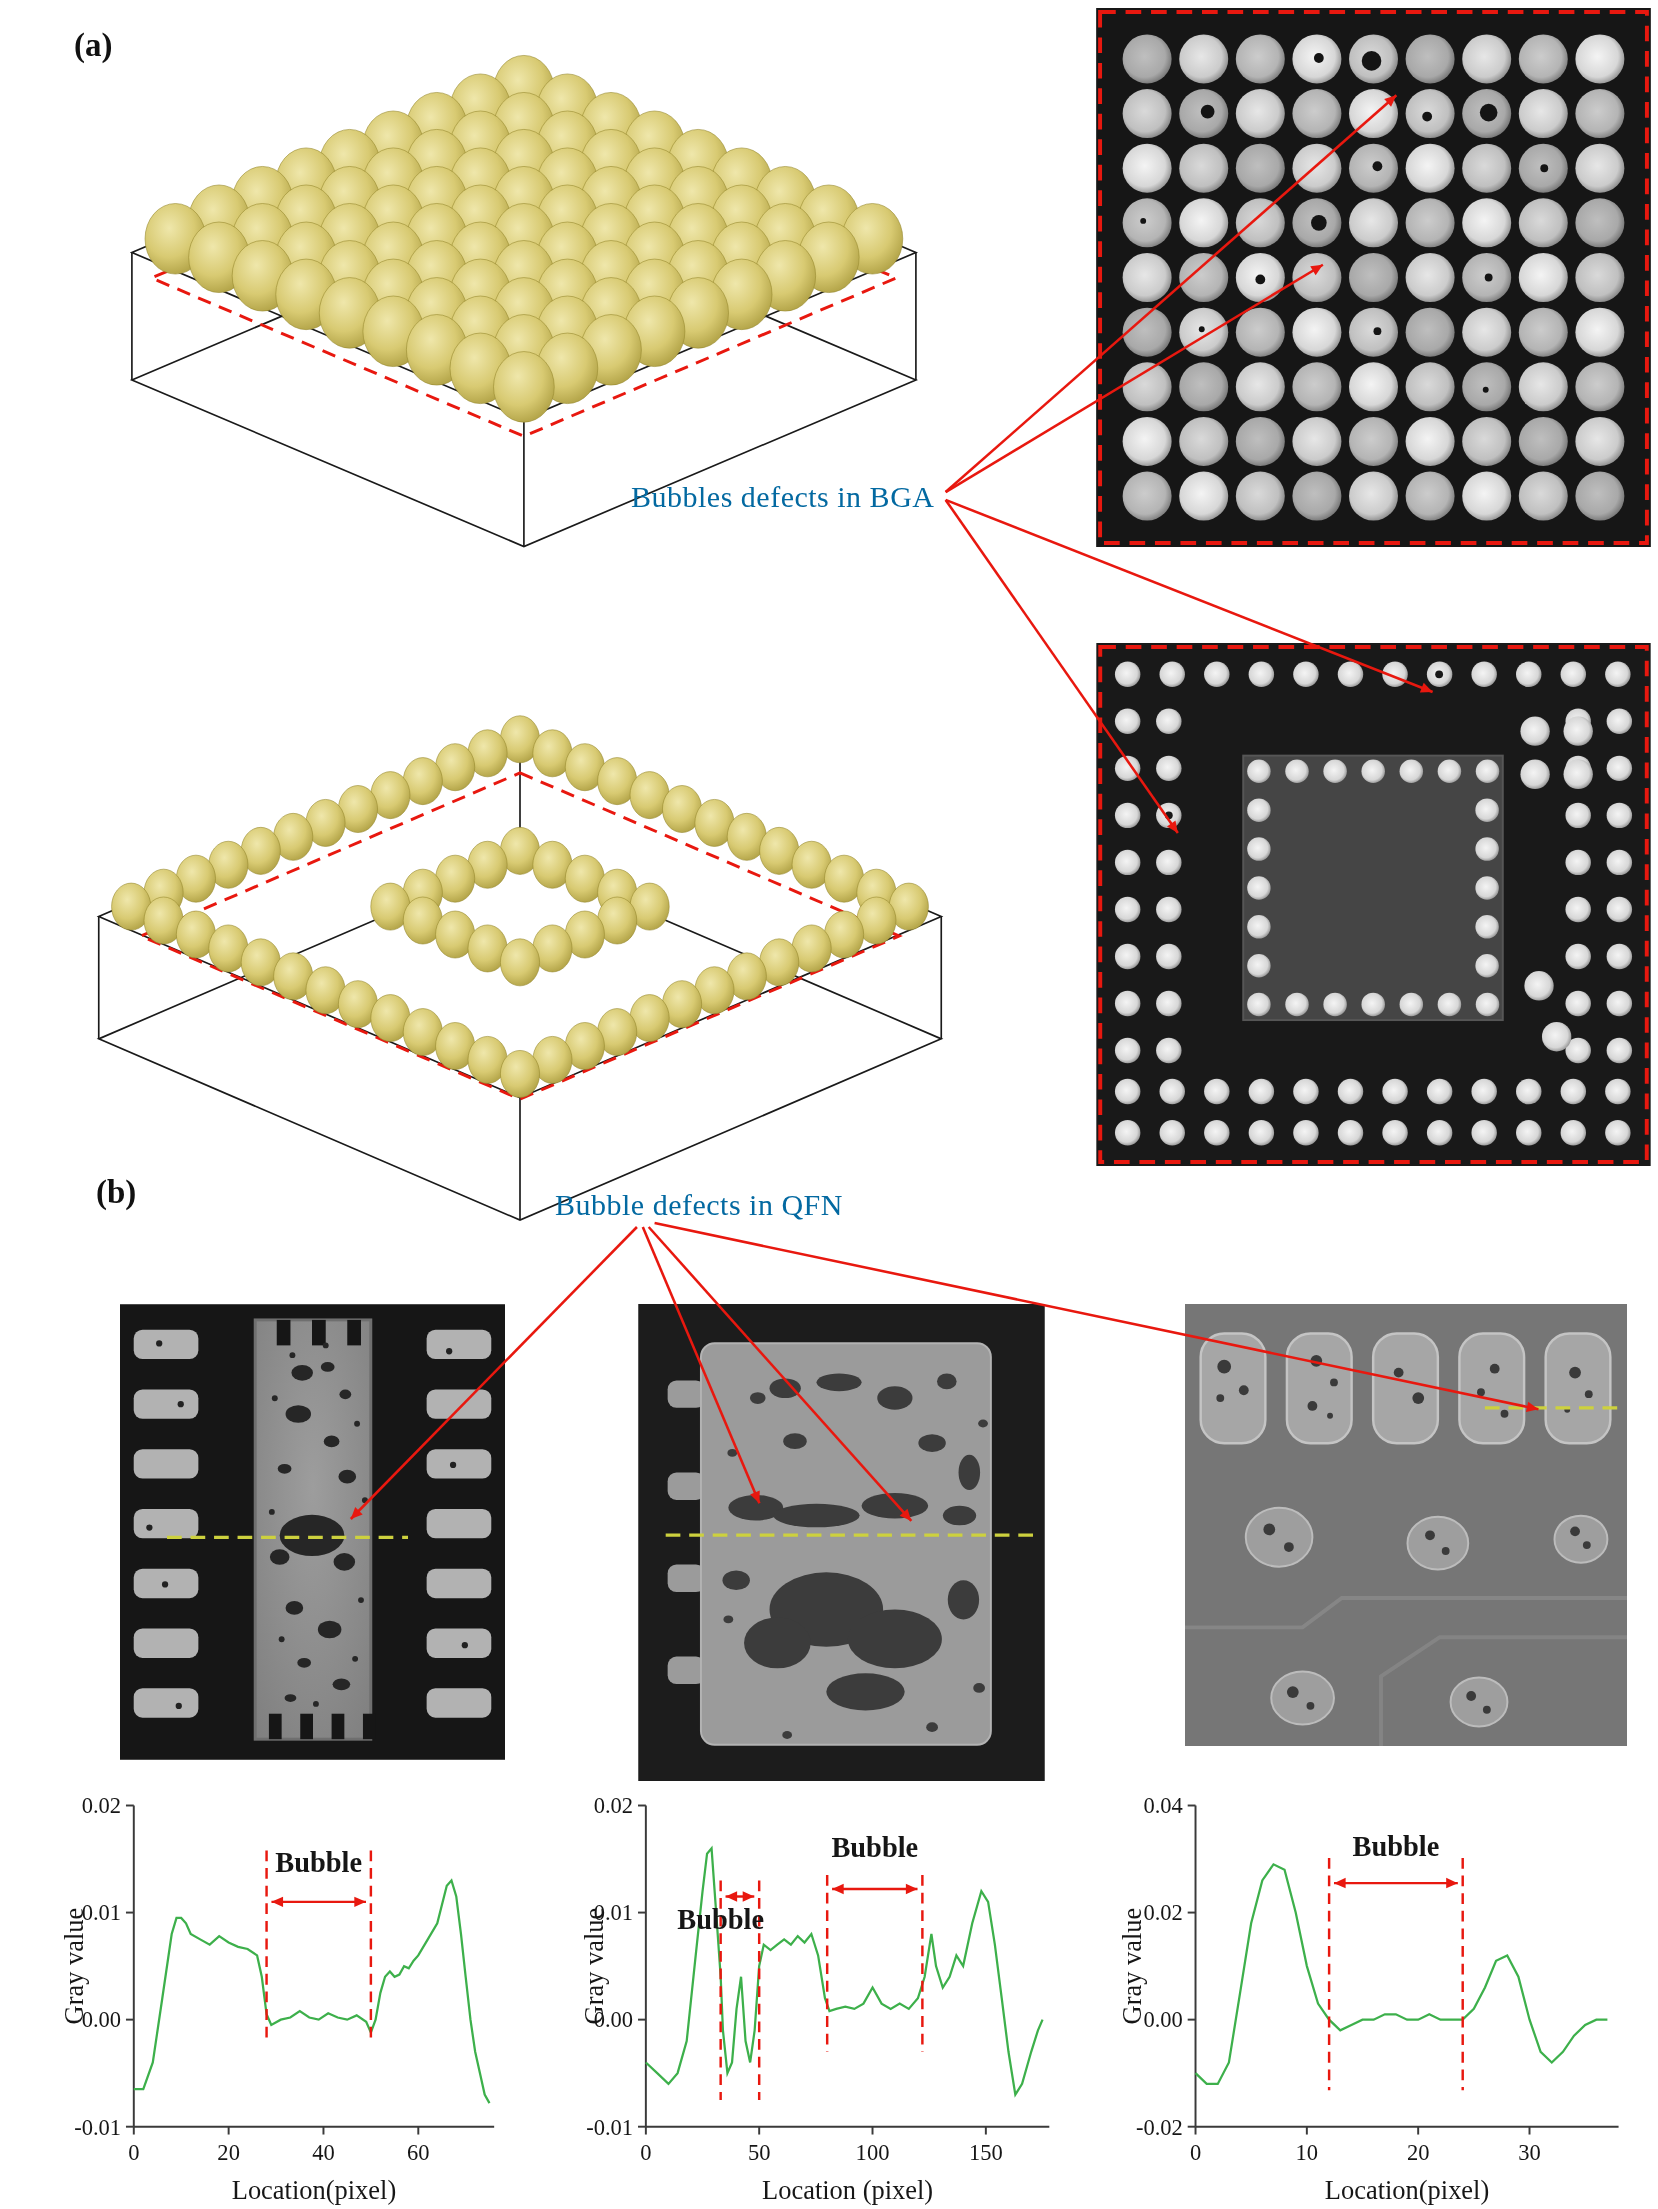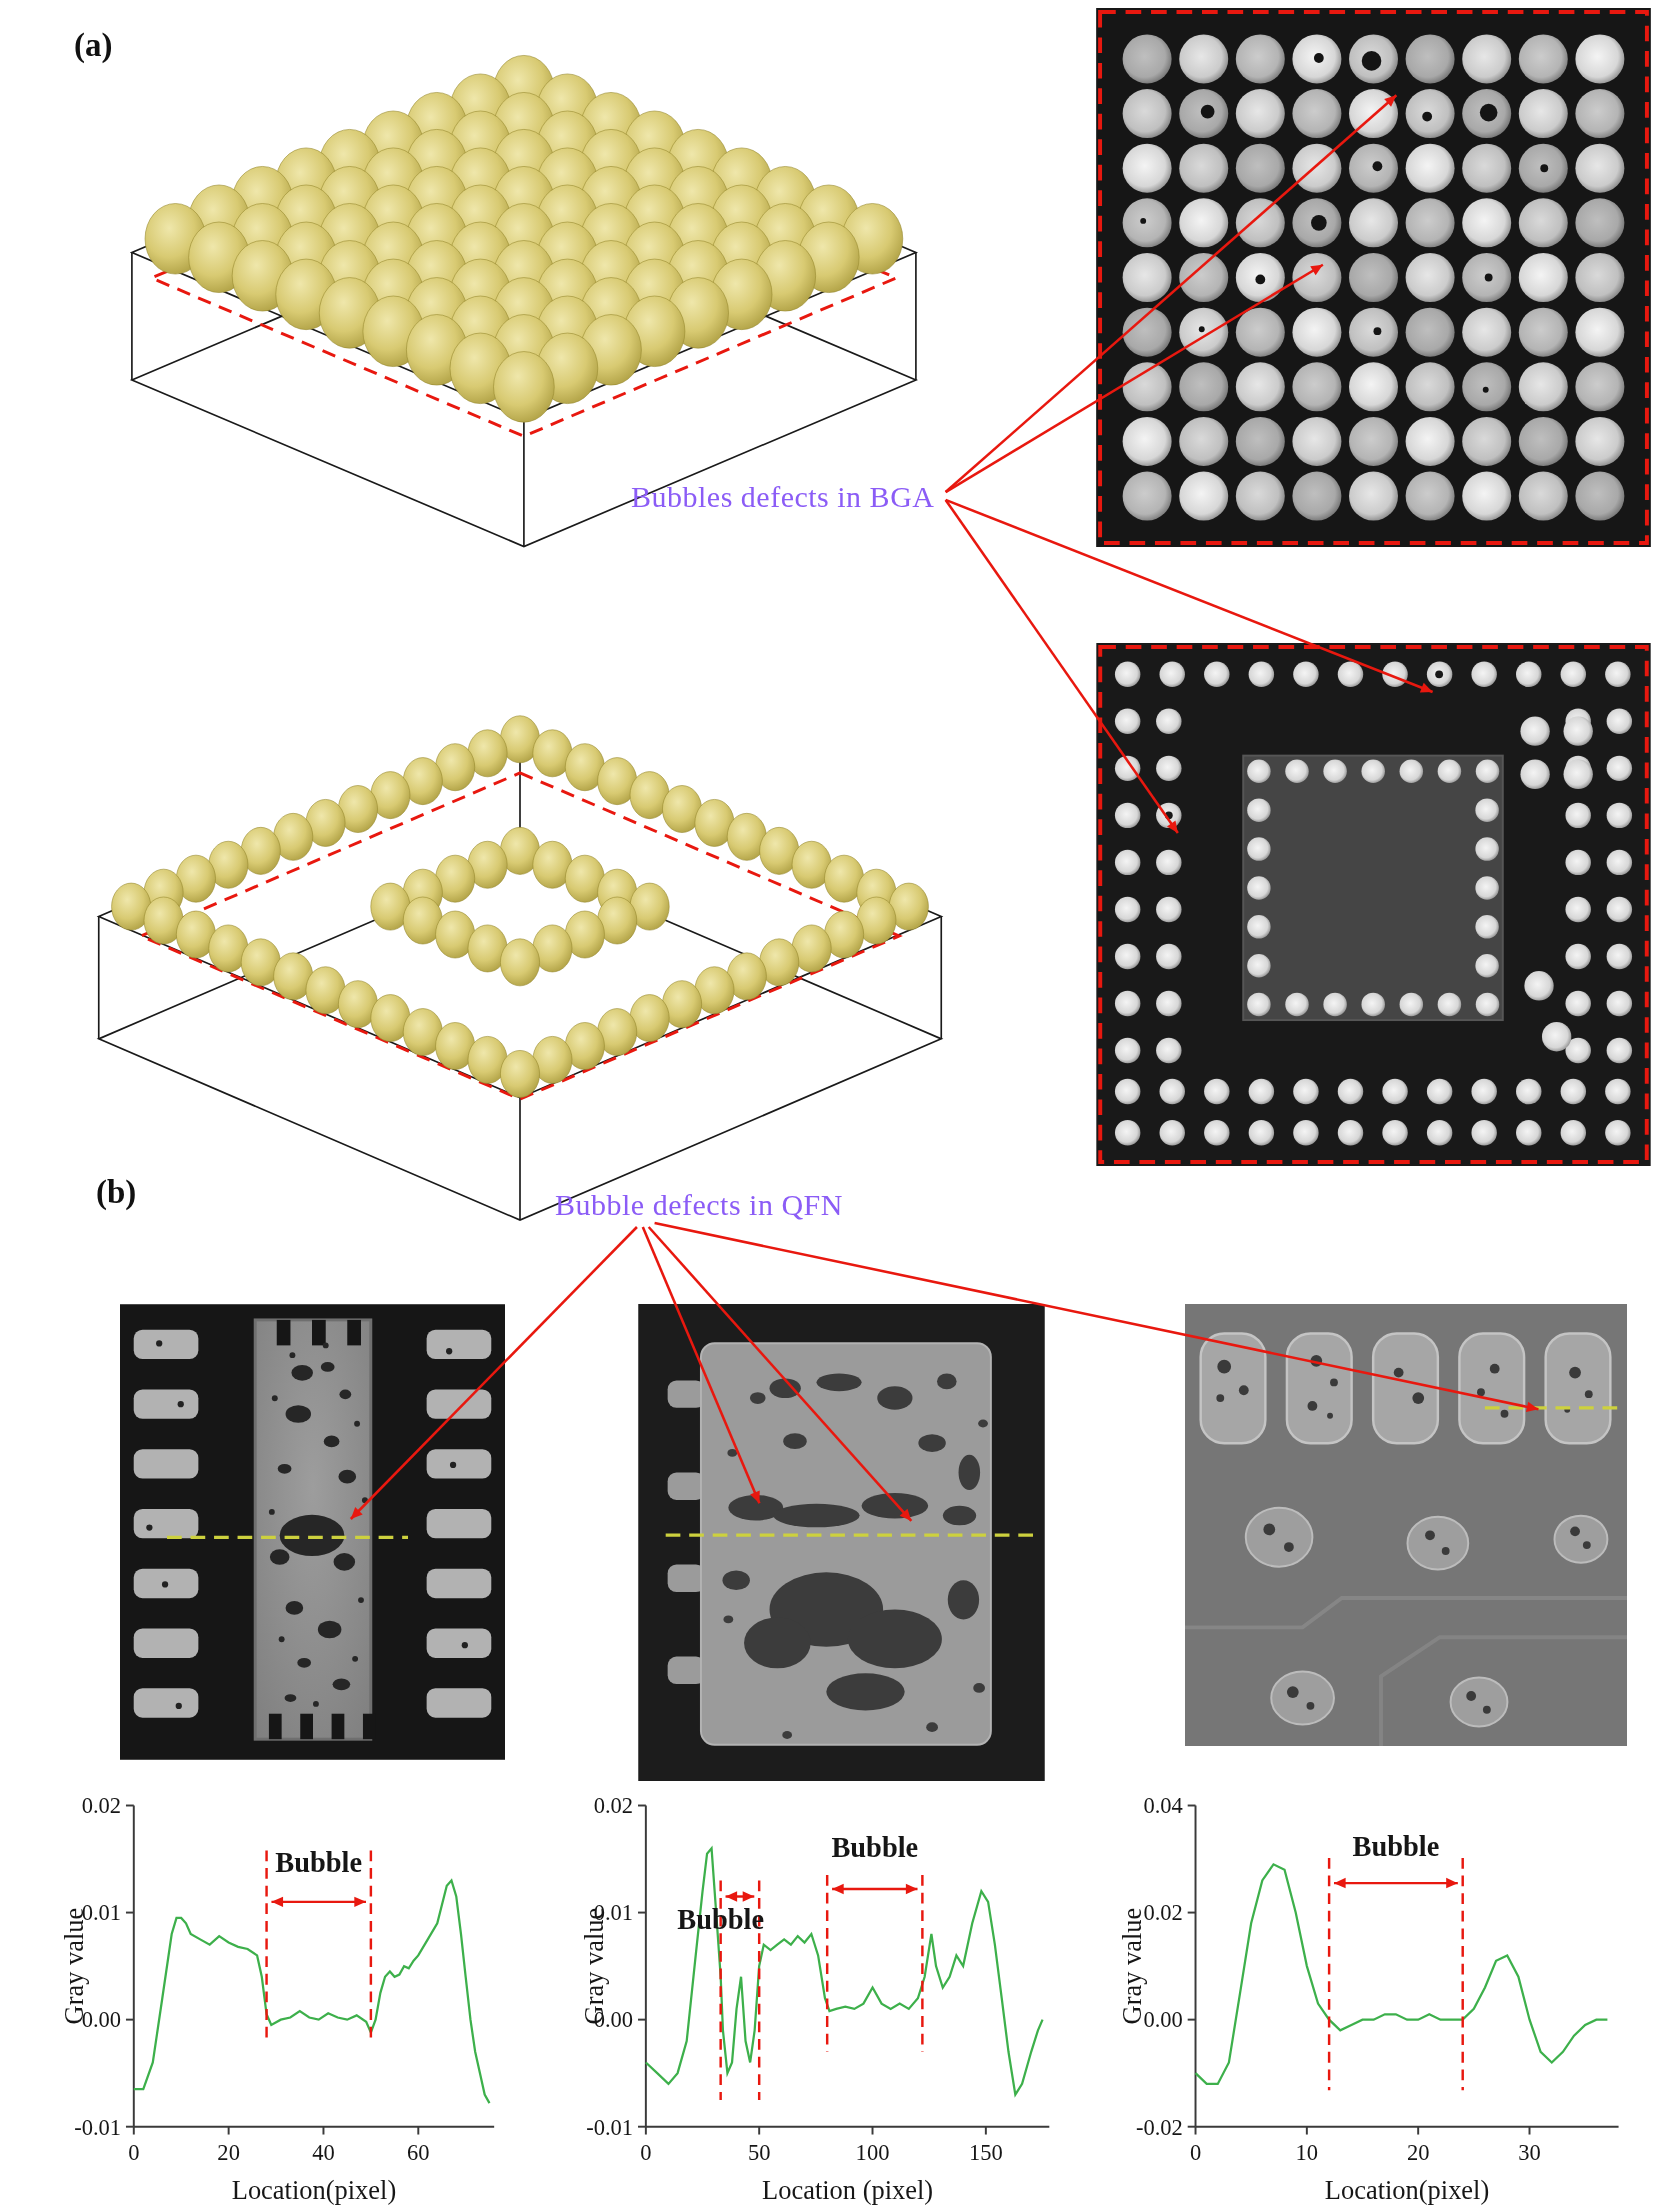--- a/index.html
+++ b/index.html
@@ -1,21 +1,21 @@
 <!DOCTYPE html>
 <html><head>
 <meta charset="utf-8">
 <style>
   *{margin:0;padding:0;box-sizing:border-box}
   html,body{background:#ffffff}
   body{font-family:"Liberation Serif",serif}
   .page{position:relative;width:1658px;height:2209px;background:#fff;overflow:hidden}
   .abs{position:absolute}
   .panel-label{position:absolute;font-size:33px;font-weight:700;color:#111;white-space:nowrap}
-  .caption{position:absolute;font-size:30px;color:#8b5cf6;white-space:nowrap;letter-spacing:0.5px}
+  .caption{position:absolute;font-size:30px;color:#0369a1;white-space:nowrap;letter-spacing:0.5px}
   svg text{font-family:"Liberation Serif",serif;fill:#161616}
   .tick{font-size:23px}
   .axis-label{font-size:27px}
   .bubble-label{font-size:29px;font-weight:700}
 </style>
 </head>
 <body>
 
 <div class="page">
 

